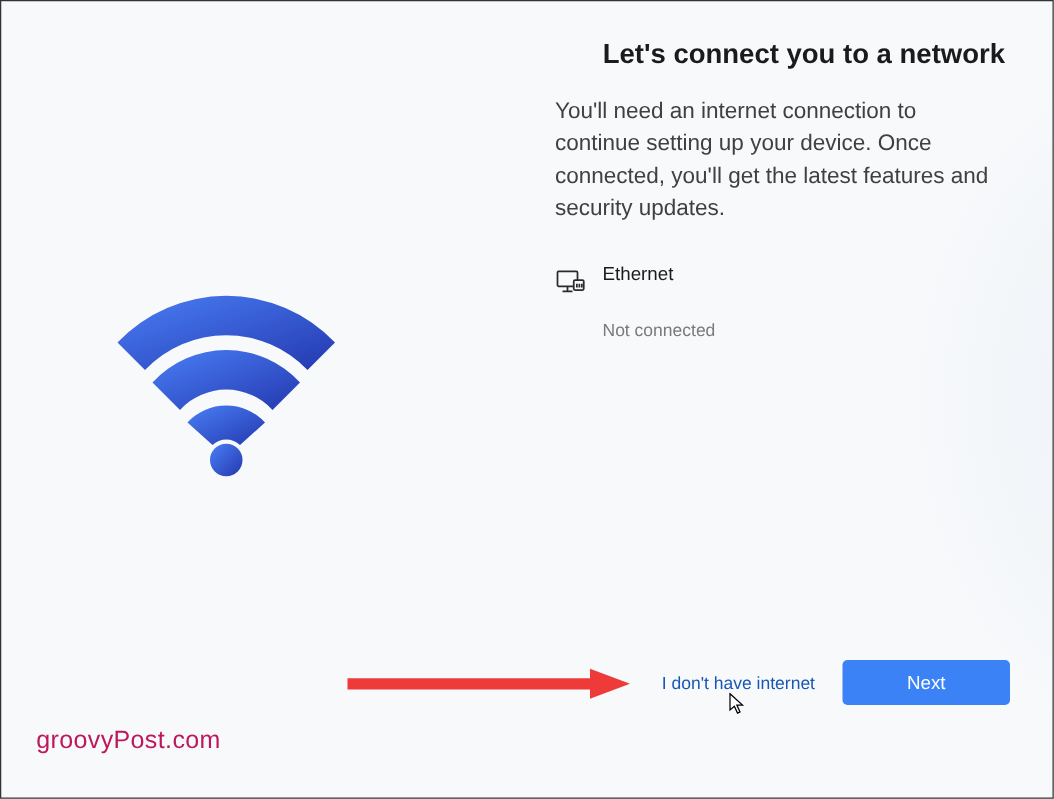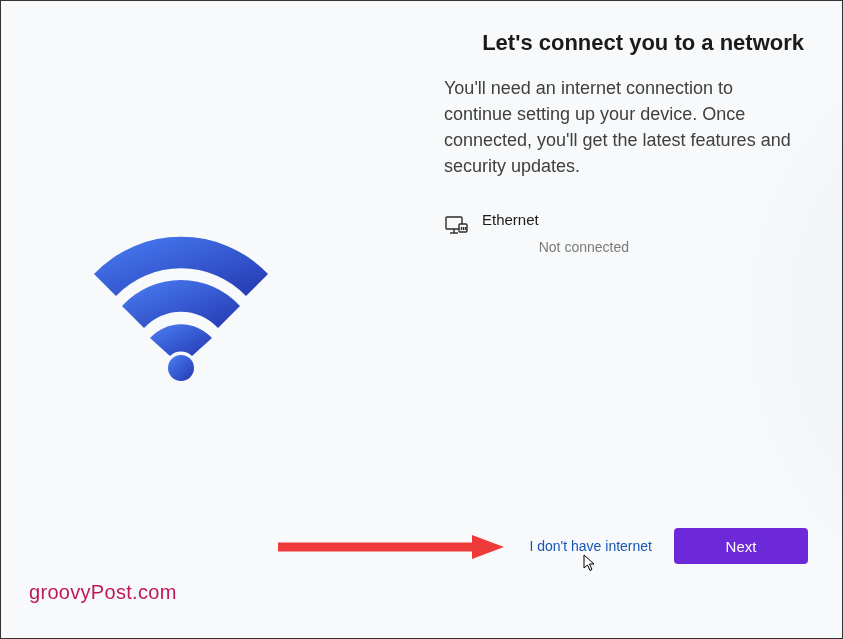--- a/index.html
+++ b/index.html
@@ -52,20 +52,21 @@
       padding: 4px 0;
     }
     .network-icon {
       flex-shrink: 0;
       width: 24px;
       height: 24px;
       margin-top: 2px;
     }
     .network-text {
       display: flex;
+      flex-direction: column;
     }
     .network-name {
       font-size: 15px;
       color: #1b1b1b;
       font-weight: 400;
     }
     .network-status {
       font-size: 14px;
       color: #7a7a7a;
       margin-top: 28px;
@@ -111,21 +112,21 @@
       border: none;
       font-family: inherit;
       margin-top: 48px;
     }
     .next-btn {
       position: absolute;
       right: 34px;
       bottom: 36px;
       width: 134px;
       height: 36px;
-      background: #6d28d9;
+      background: #3b82f6;
       color: #fdfdfd;
       border: none;
       border-radius: 4px;
       font-size: 15px;
       font-family: inherit;
       cursor: default;
     }
     .cursor {
       position: absolute;
       right: 245px;

